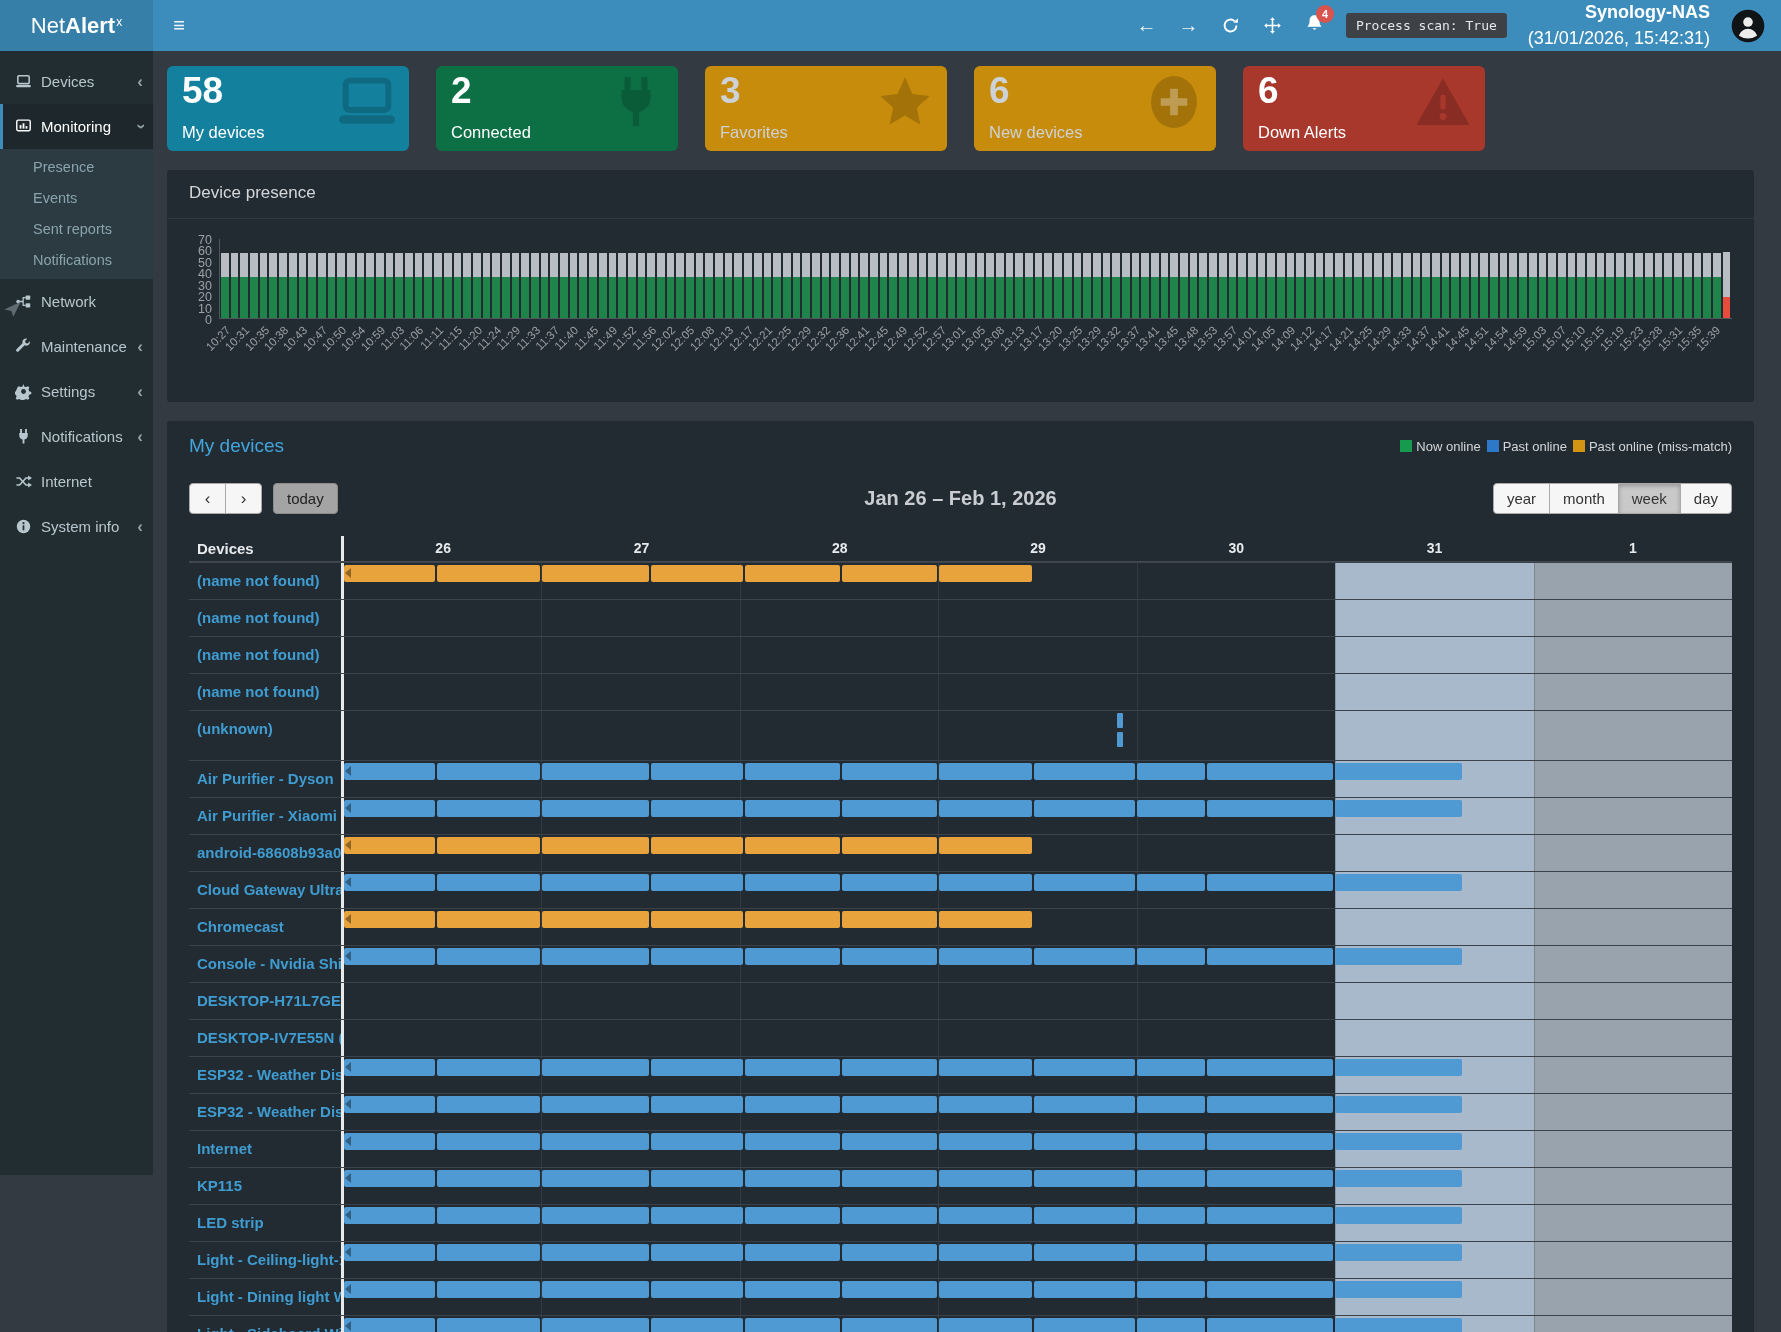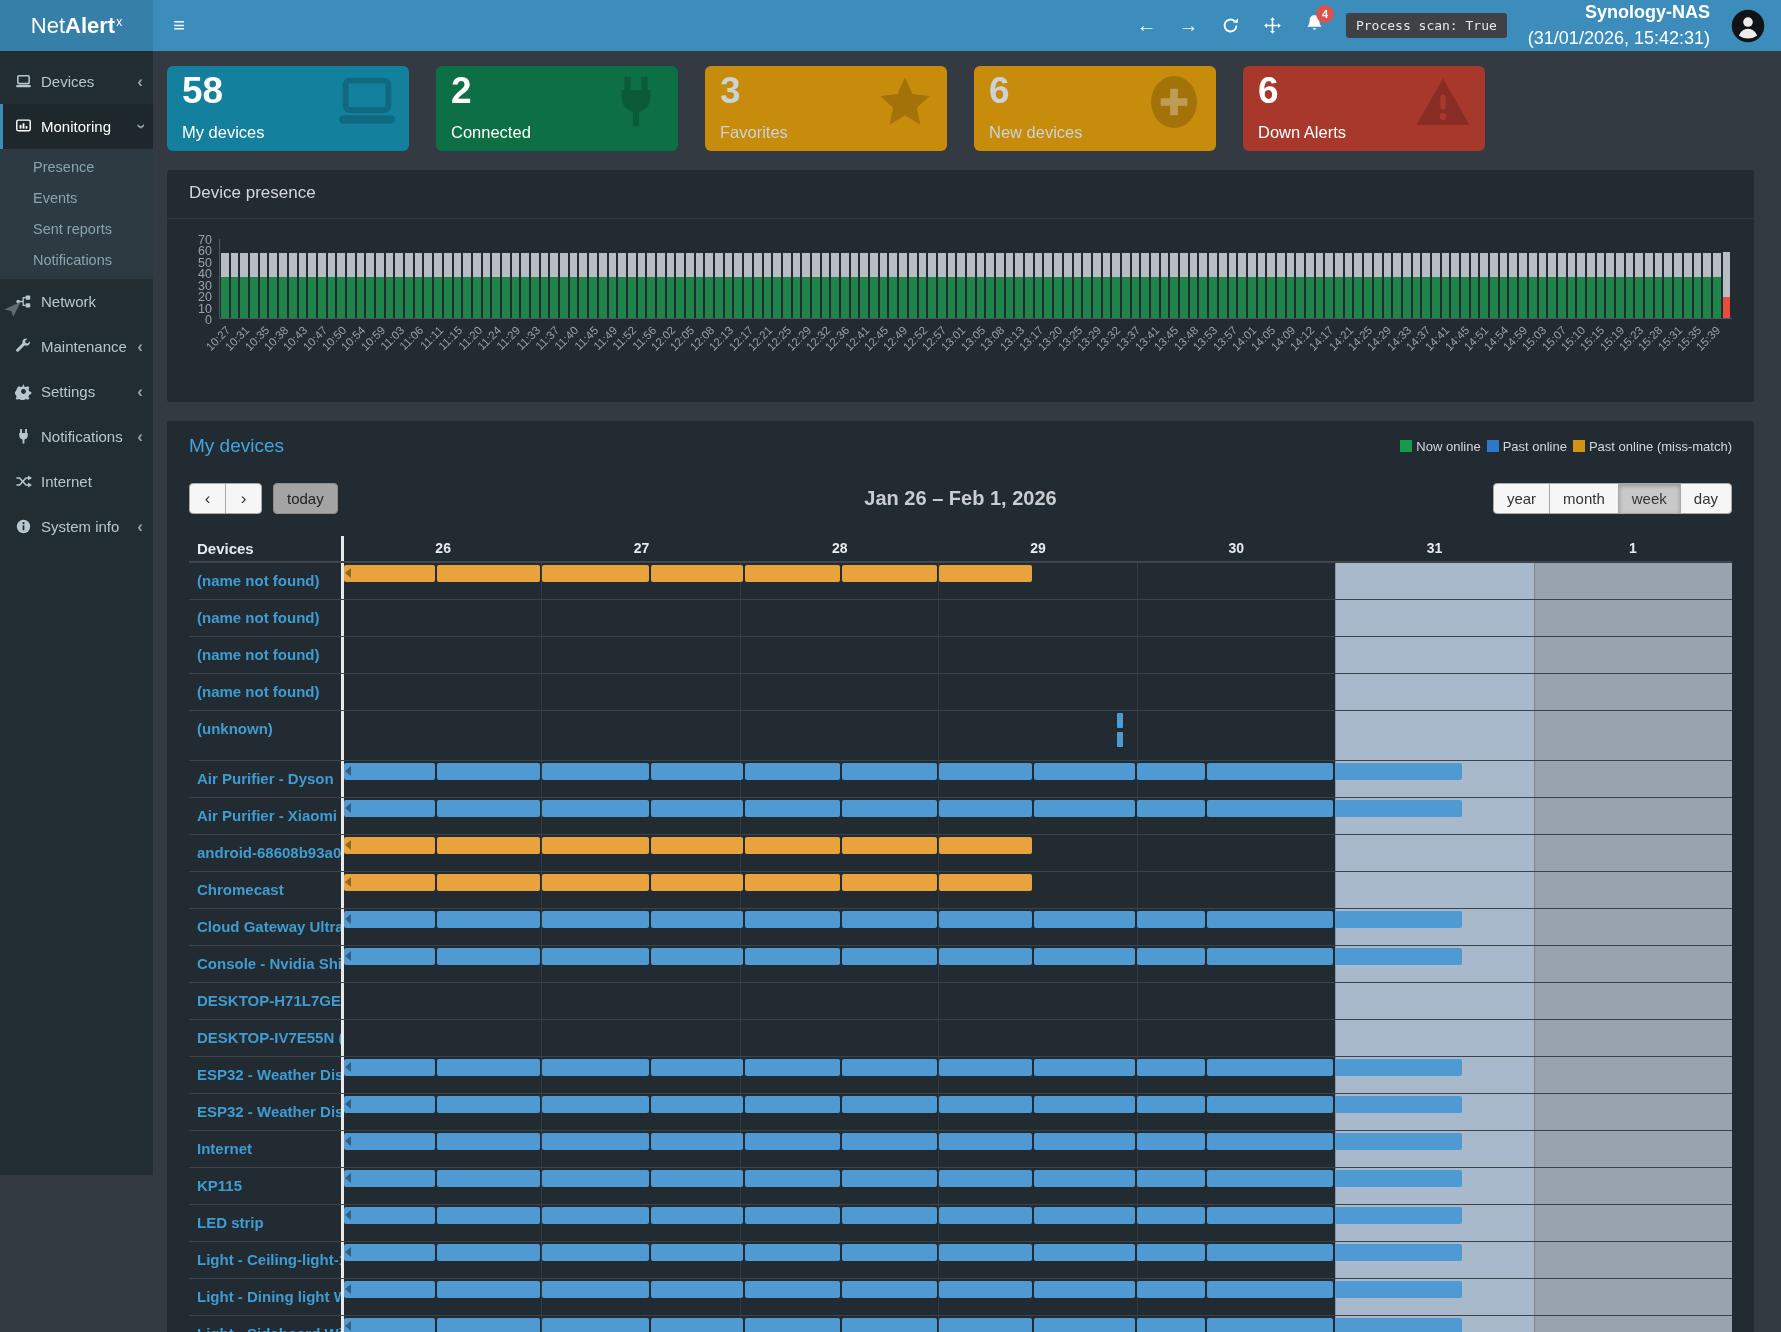--- a/index.html
+++ b/index.html
@@ -1215,41 +1215,20 @@
               <div class="evbar missmatch first" style="left: 0%; width: calc(6.71429% - 2px);"></div>
               <div class="evbar missmatch" style="left: 6.71429%; width: calc(7.57143% - 2px);"></div>
               <div class="evbar missmatch" style="left: 14.2857%; width: calc(7.85714% - 2px);"></div>
               <div class="evbar missmatch" style="left: 22.1429%; width: calc(6.71429% - 2px);"></div>
               <div class="evbar missmatch" style="left: 28.8571%; width: calc(7% - 2px);"></div>
               <div class="evbar missmatch" style="left: 35.8571%; width: calc(7% - 2px);"></div>
               <div class="evbar missmatch" style="left: 42.8571%; width: calc(6.85714% - 2px);"></div>
             </div>
           </div>
           <div class="trow r-std">
-            <div class="name-cell">Chromecast</div>
-            <div class="timeline">
-              <div class="daycols">
-                <div class="daycol"></div>
-                <div class="daycol"></div>
-                <div class="daycol"></div>
-                <div class="daycol"></div>
-                <div class="daycol"></div>
-                <div class="daycol today"></div>
-                <div class="daycol future"></div>
-              </div>
-              <div class="evbar missmatch first" style="left: 0%; width: calc(6.71429% - 2px);"></div>
-              <div class="evbar missmatch" style="left: 6.71429%; width: calc(7.57143% - 2px);"></div>
-              <div class="evbar missmatch" style="left: 14.2857%; width: calc(7.85714% - 2px);"></div>
-              <div class="evbar missmatch" style="left: 22.1429%; width: calc(6.71429% - 2px);"></div>
-              <div class="evbar missmatch" style="left: 28.8571%; width: calc(7% - 2px);"></div>
-              <div class="evbar missmatch" style="left: 35.8571%; width: calc(7% - 2px);"></div>
-              <div class="evbar missmatch" style="left: 42.8571%; width: calc(6.85714% - 2px);"></div>
-            </div>
-          </div>
-          <div class="trow r-std">
             <div class="name-cell">Cloud Gateway Ultra</div>
             <div class="timeline">
               <div class="daycols">
                 <div class="daycol"></div>
                 <div class="daycol"></div>
                 <div class="daycol"></div>
                 <div class="daycol"></div>
                 <div class="daycol"></div>
                 <div class="daycol today"></div>
                 <div class="daycol future"></div>
@@ -1261,20 +1240,41 @@
               <div class="evbar past_online" style="left: 28.8571%; width: calc(7% - 2px);"></div>
               <div class="evbar past_online" style="left: 35.8571%; width: calc(7% - 2px);"></div>
               <div class="evbar past_online" style="left: 42.8571%; width: calc(6.85714% - 2px);"></div>
               <div class="evbar past_online" style="left: 49.7143%; width: calc(7.42857% - 2px);"></div>
               <div class="evbar past_online" style="left: 57.1429%; width: calc(5% - 2px);"></div>
               <div class="evbar past_online" style="left: 62.1429%; width: calc(9.28571% - 2px);"></div>
               <div class="evbar past_online" style="left: 71.4286%; width: calc(9.28571% - 2px);"></div>
             </div>
           </div>
           <div class="trow r-std">
+            <div class="name-cell">Chromecast</div>
+            <div class="timeline">
+              <div class="daycols">
+                <div class="daycol"></div>
+                <div class="daycol"></div>
+                <div class="daycol"></div>
+                <div class="daycol"></div>
+                <div class="daycol"></div>
+                <div class="daycol today"></div>
+                <div class="daycol future"></div>
+              </div>
+              <div class="evbar missmatch first" style="left: 0%; width: calc(6.71429% - 2px);"></div>
+              <div class="evbar missmatch" style="left: 6.71429%; width: calc(7.57143% - 2px);"></div>
+              <div class="evbar missmatch" style="left: 14.2857%; width: calc(7.85714% - 2px);"></div>
+              <div class="evbar missmatch" style="left: 22.1429%; width: calc(6.71429% - 2px);"></div>
+              <div class="evbar missmatch" style="left: 28.8571%; width: calc(7% - 2px);"></div>
+              <div class="evbar missmatch" style="left: 35.8571%; width: calc(7% - 2px);"></div>
+              <div class="evbar missmatch" style="left: 42.8571%; width: calc(6.85714% - 2px);"></div>
+            </div>
+          </div>
+          <div class="trow r-std">
             <div class="name-cell">Console - Nvidia Shield T</div>
             <div class="timeline">
               <div class="daycols">
                 <div class="daycol"></div>
                 <div class="daycol"></div>
                 <div class="daycol"></div>
                 <div class="daycol"></div>
                 <div class="daycol"></div>
                 <div class="daycol today"></div>
                 <div class="daycol future"></div>

